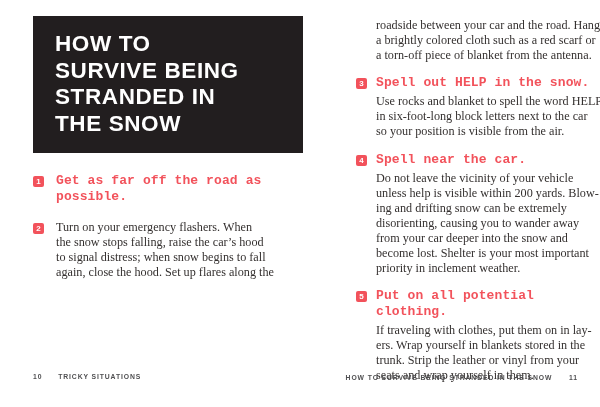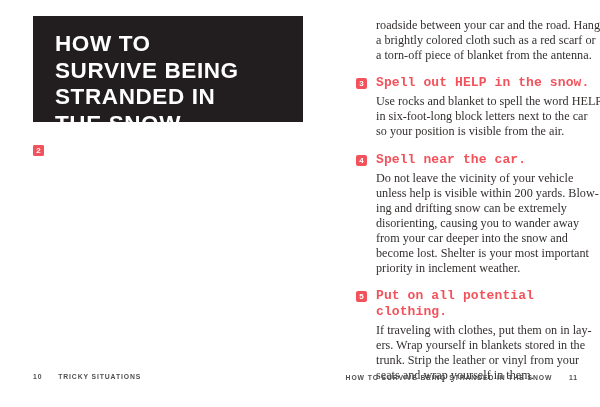--- a/index.html
+++ b/index.html
@@ -5,21 +5,21 @@
   html,body { margin:0; padding:0; background:#ffffff; }
   .spread {
     position:relative; width:600px; height:407px;
     background:#ffffff; overflow:hidden;
     font-family:"Liberation Serif","DejaVu Serif",serif;
     color:#34302f;
   }
   
   .page-left { position:absolute; left:33px; top:16px; width:272px; height:385px; }
   .title-block {
-    width:270px; height:106px; background:#221e1f;
+    width:270px; height:137px; background:#221e1f;
     box-sizing:border-box; padding:15px 4px 0 22px;
   }
   .title {
     margin:0; color:#ffffff;
     font-family:"Liberation Sans","DejaVu Sans",sans-serif;
     font-weight:bold; font-size:22.5px; line-height:26.5px;
     letter-spacing:0.6px; white-space:pre-line;
   }
   
   .step { position:relative; padding-left:23px; }
@@ -69,24 +69,29 @@
   <div class="page-left">
     <div class="title-block">
       <h1 class="title">HOW TO
 SURVIVE BEING
 STRANDED IN
 THE SNOW</h1>
     </div>
 
     <section class="step step-1">
       <span class="step-badge">1</span>
+      <h2 class="step-heading">Get as far off the road as possible.</h2>
     </section>
 
     <section class="step step-2">
       <span class="step-badge">2</span>
+      <p class="step-body">Turn on your emergency flashers. When
+the snow stops falling, raise the car’s hood
+to signal distress; when snow begins to fall
+again, close the hood. Set up flares along the</p>
     </section>
 
     <div class="page-footer">
       <span class="pagenum">10</span>
       <span class="running-head">TRICKY SITUATIONS</span>
     </div>
   </div>
 
   <div class="page-right">
     <p class="continuation">roadside between your car and the road. Hang

